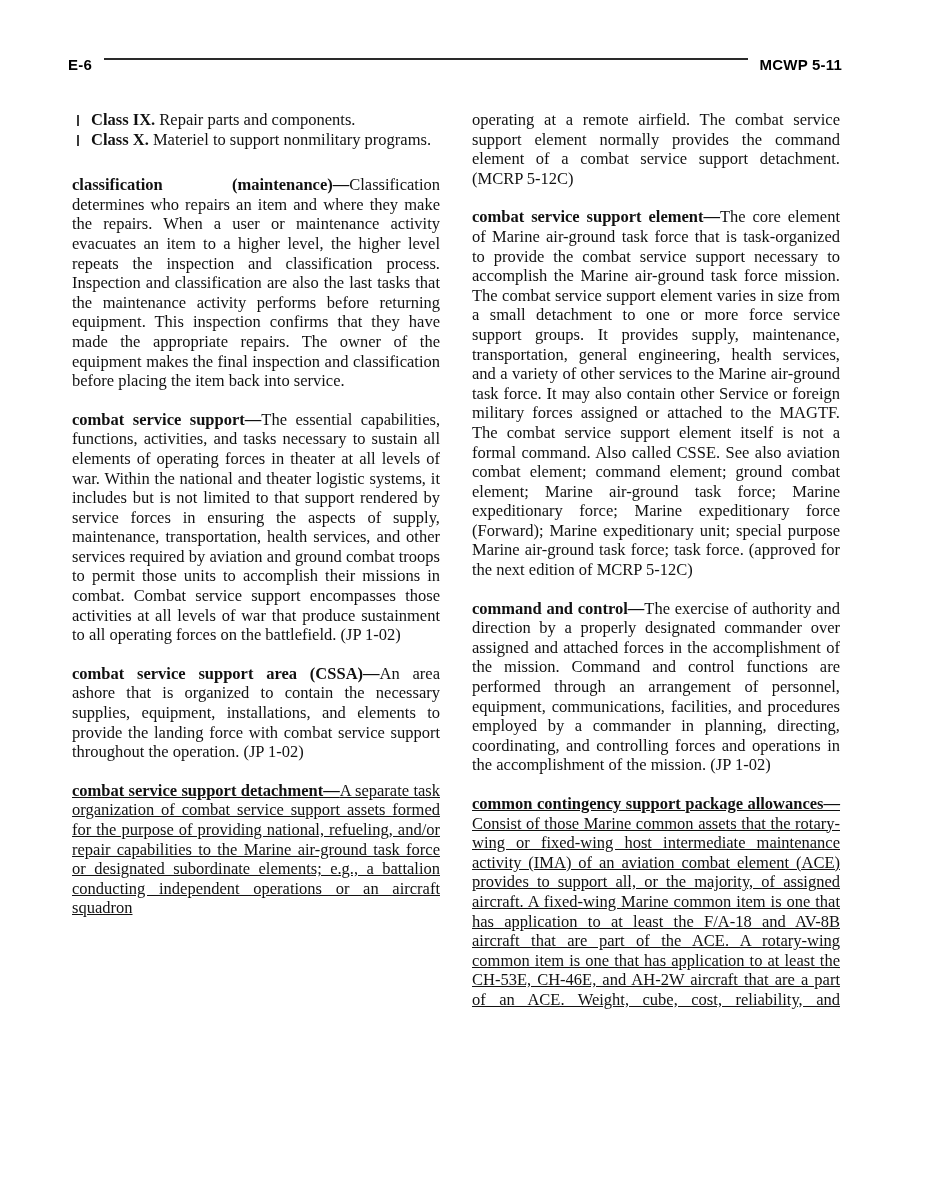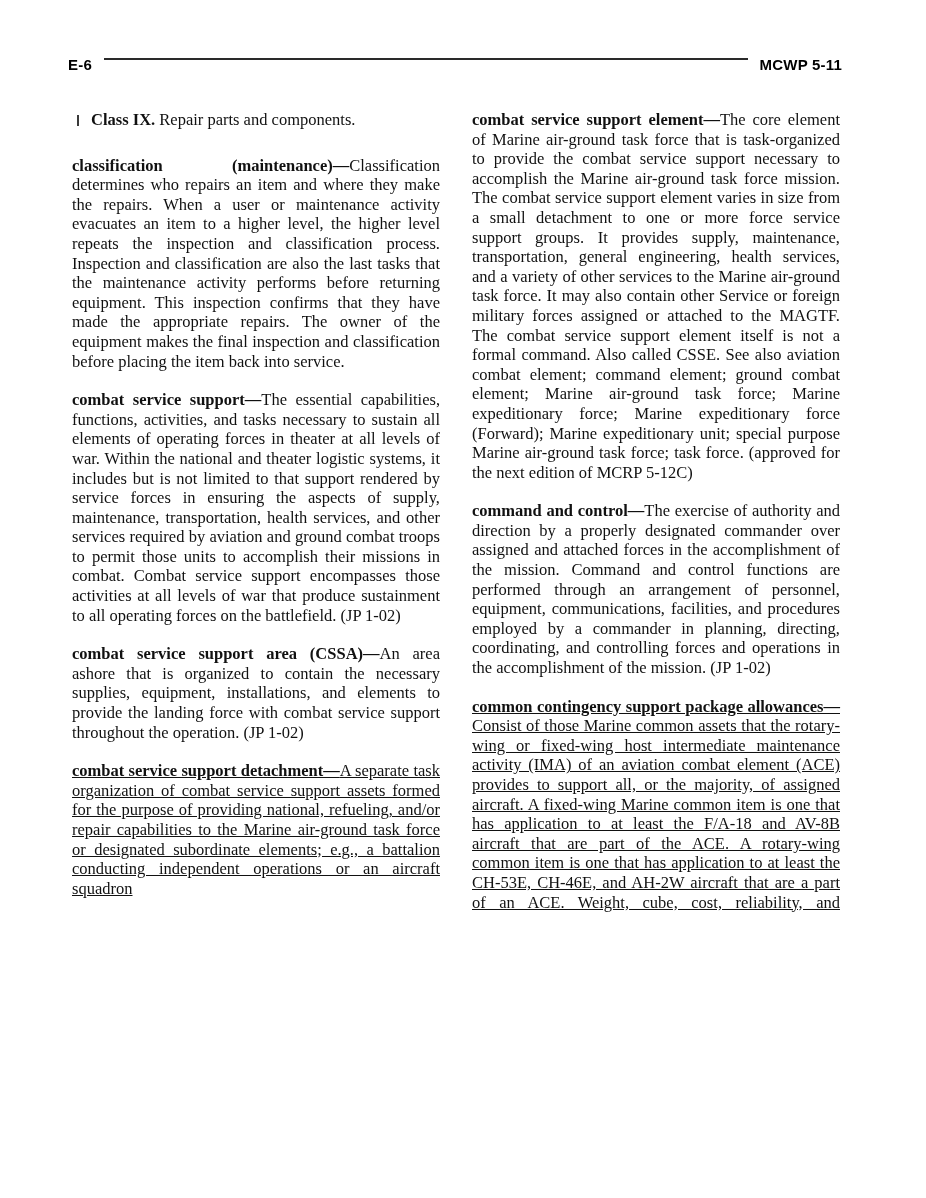--- a/index.html
+++ b/index.html
@@ -93,35 +93,40 @@
 
   <div class="body-columns">
 
     <div class="col">
 
       <ul class="class-list">
         <li>
           <span class="bullet-bar"></span>
           <span class="li-text"><b class="term">Class IX.</b><span> Repair parts and components.</span></span>
         </li>
+        <li>
+          <span class="bullet-bar"></span>
+          <span class="li-text"><b class="term">Class X.</b><span> Materiel to support nonmilitary programs.</span></span>
+        </li>
       </ul>
 
       <p class="entry"><b class="term">classification (maintenance)—</b><span>Classification determines who repairs an item and where they make the repairs. When a user or maintenance activity evacuates an item to a higher level, the higher level repeats the inspection and classification process. Inspection and classification are also the last tasks that the maintenance activity performs before returning equipment. This inspection confirms that they have made the appropriate repairs. The owner of the equipment makes the final inspection and classification before placing the item back into service.</span></p>
 
 
       <p class="entry"><b class="term">combat service support—</b><span>The essential capabilities, functions, activities, and tasks necessary to sustain all elements of operating forces in theater at all levels of war. Within the national and theater logistic systems, it includes but is not limited to that support rendered by service forces in ensuring the aspects of supply, maintenance, transportation, health services, and other services required by aviation and ground combat troops to permit those units to accomplish their missions in combat. Combat service support encompasses those activities at all levels of war that produce sustainment to all operating forces on the battlefield. (JP 1-02)</span></p>
 
       <p class="entry"><b class="term">combat service support area (CSSA)—</b><span>An area ashore that is organized to contain the necessary supplies, equipment, installations, and elements to provide the landing force with combat service support throughout the operation. (JP 1-02)</span></p>
 
       <p class="entry continues"><b class="term">combat service support detachment—</b><span>A separate task organization of combat service support assets formed for the purpose of providing national, refueling, and/or repair capabilities to the Marine air-ground task force or designated subordinate elements; e.g., a battalion conducting independent operations or an aircraft squadron</span></p>
 
     </div>
 
     <div class="col">
 
+      <p class="entry">operating at a remote airfield. The combat service support element normally provides the command element of a combat service support detachment. (MCRP 5-12C)</p>
 
       <p class="entry"><b class="term">combat service support element—</b><span>The core element of Marine air-ground task force that is task-organized to provide the combat service support necessary to accomplish the Marine air-ground task force mission. The combat service support element varies in size from a small detachment to one or more force service support groups. It provides supply, maintenance, transportation, general engineering, health services, and a variety of other services to the Marine air-ground task force. It may also contain other Service or foreign military forces assigned or attached to the MAGTF. The combat service support element itself is not a formal command. Also called CSSE. See also aviation combat element; command element; ground combat element; Marine air-ground task force; Marine expeditionary force; Marine expeditionary force (Forward); Marine expeditionary unit; special purpose Marine air-ground task force; task force. (approved for the next edition of MCRP 5-12C)</span></p>
 
       <p class="entry"><b class="term">command and control—</b><span>The exercise of authority and direction by a properly designated commander over assigned and attached forces in the accomplishment of the mission. Command and control functions are performed through an arrangement of personnel, equipment, communications, facilities, and procedures employed by a commander in planning, directing, coordinating, and controlling forces and operations in the accomplishment of the mission. (JP 1-02)</span></p>
 
       <p class="entry continues"><b class="term">common contingency support package allowances—</b><span>Consist of those Marine common assets that the rotary-wing or fixed-wing host intermediate maintenance activity (IMA) of an aviation combat element (ACE) provides to support all, or the majority, of assigned aircraft. A fixed-wing Marine common item is one that has application to at least the F/A-18 and AV-8B aircraft that are part of the ACE. A rotary-wing common item is one that has application to at least the CH-53E, CH-46E, and AH-2W aircraft that are a part of an ACE. Weight, cube, cost, reliability, and</span></p>
 
     </div>
 
   </div>

